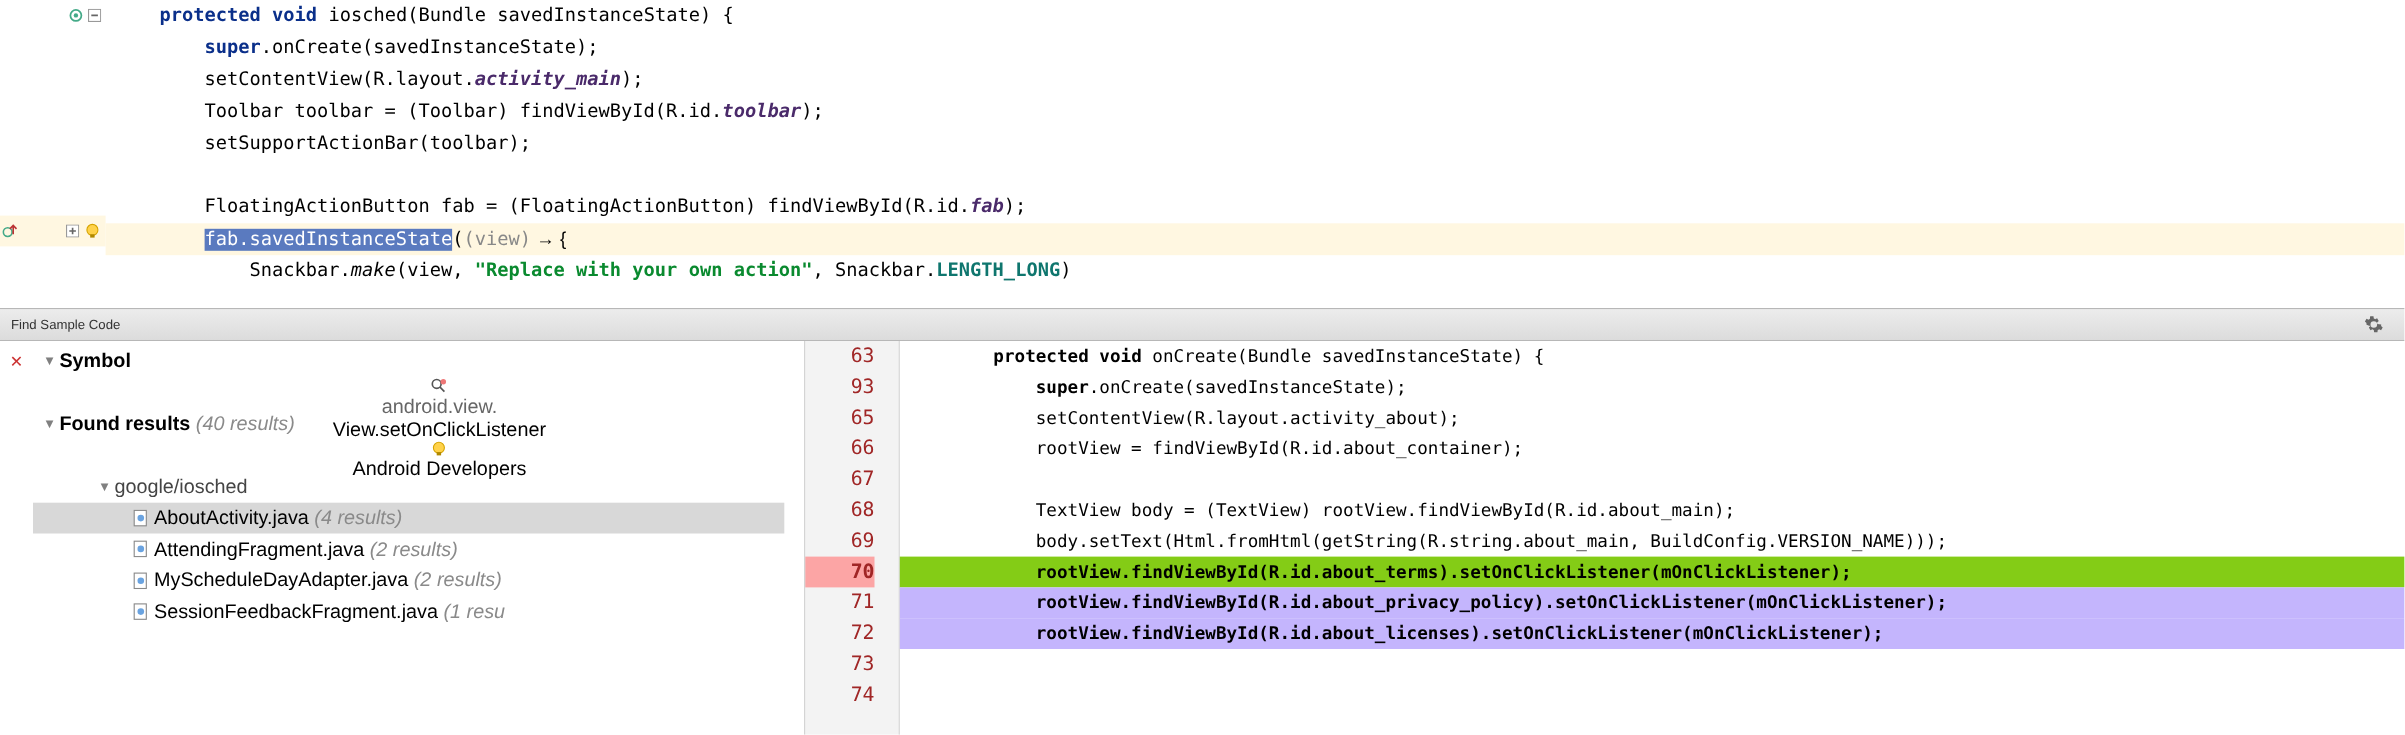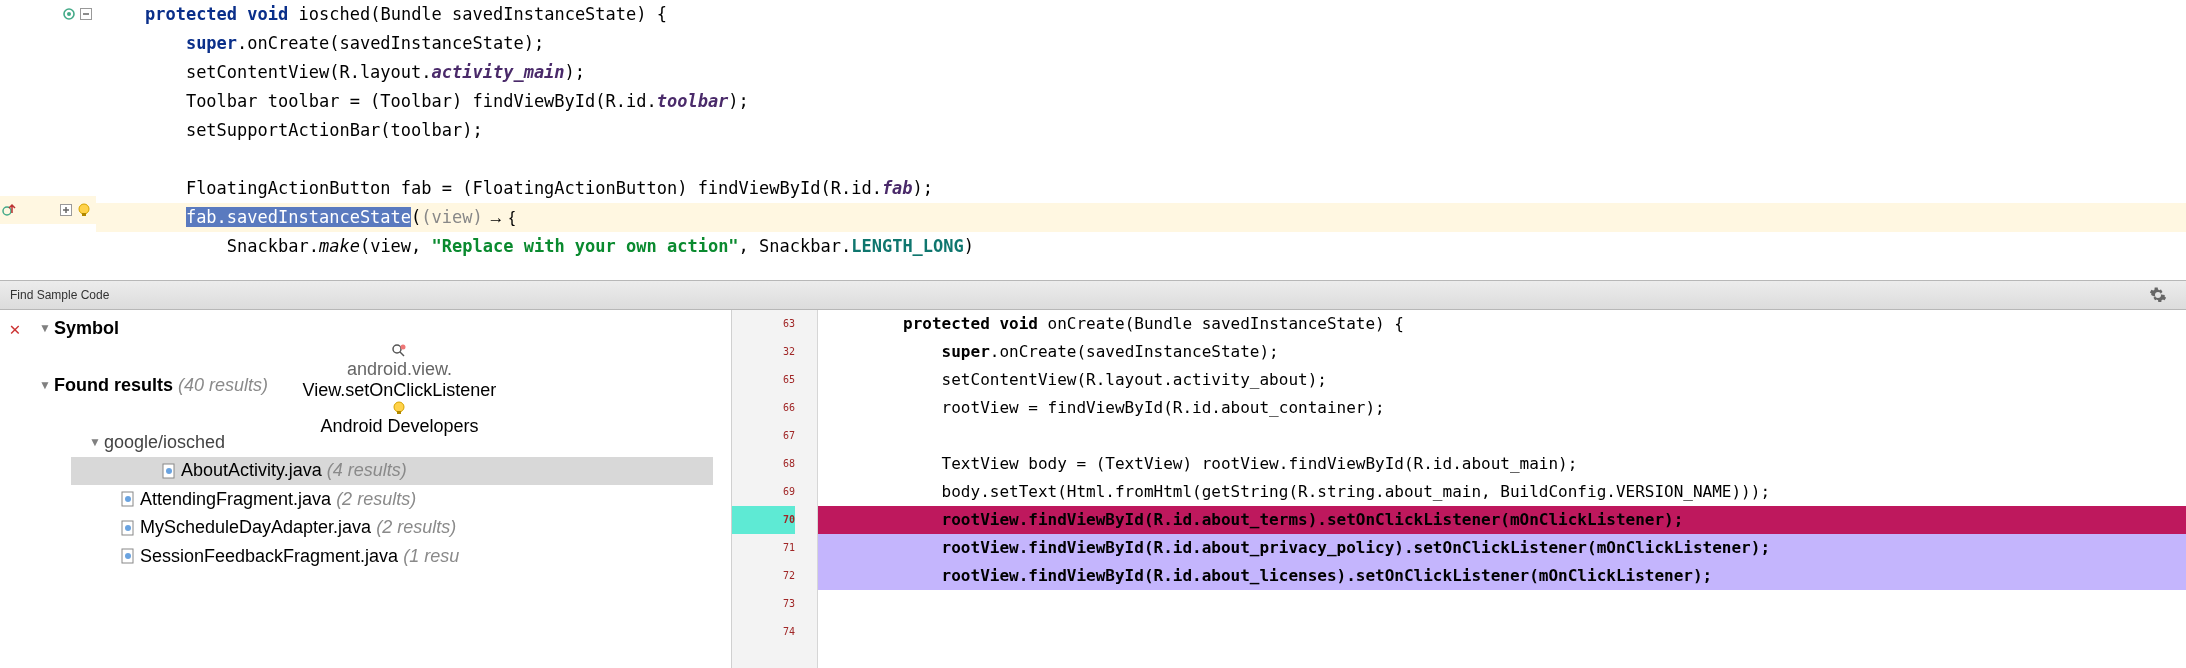--- a/index.html
+++ b/index.html
@@ -27,42 +27,42 @@
 .panel-header .title { flex:0 0 auto; }
 .panel-header .spacer { flex:1; }
 .gear-icon { width:20px; height:20px; display:flex; align-items:center; justify-content:center; color:#666; margin-right:8px; cursor:pointer; }
 
 
 .panel-body { flex:1; display:flex; background:#fff; min-height:0; }
 .tree-col { flex:0 0 732px; display:flex; align-items:flex-start; border-right:1px solid #d0d0d0; position:relative; }
 .close-x { width:30px; padding-top:8px; text-align:center; color:#c33; font-size:18px; font-weight:bold; cursor:pointer; }
 .tree { flex:1; font-family:-apple-system,Helvetica,Arial,sans-serif; font-size:18px; padding-top:4px; }
 .tree-row { height:28.5px; display:flex; align-items:center; white-space:nowrap; }
-.tree-row.sel { background:#d8d8d8;margin-left:41px; }
+.tree-row.sel { background:#d8d8d8; }
 .tree-row .disclose { width:18px; text-align:center; color:#808080; font-size:12px; }
 .tree-row .hdr { font-weight:bold; }
 .tree-row .gray { color:#8a8a8a; font-style:italic; }
 .tree-row .qual { color:#666; }
 .indent0 { padding-left:6px; }
 .indent1b { padding-left:56px;flex-direction:column; }
 .indent2 { padding-left:56px; }
 .indent3 { padding-left:88px; }
 .file-ic { width:20px; height:20px; display:inline-flex; align-items:center; justify-content:center; margin-right:2px; }
 
 .vscroll-stub { width:18px; background:#efefef; border-left:1px solid #d0d0d0; }
 
 
 .editor-bot { flex:1; display:flex; min-width:0; }
-.gutter-bot { width:86px; background:#f3f3f3; border-right:1px solid #d6d6d6; font-size:10px; line-height:28px; color:#a02626; text-align:right; padding-right:22px; font-family:"Menlo",monospace; }
+.gutter-bot { width:86px; background:#f3f3f3; border-right:1px solid #d6d6d6; font-size:18px; line-height:28px; color:#a02626; text-align:right; padding-right:22px; font-family:"Menlo",monospace; }
 .gutter-bot .ln { height:28px; }
-.gutter-bot .ln.cur { background:#5eead4; color:#a02626; font-weight:bold; }
+.gutter-bot .ln.cur { background:#fca5a5; color:#a02626; font-weight:bold; }
 .code-bot { flex:1; font-size:16px; line-height:28px; font-family:"Menlo",monospace; }
 .code-bot .cl { white-space:pre; height:28px; padding-left:8px; }
 .code-bot .cl.hl { background:#c4b5fd; font-weight:bold; }
-.code-bot .cl.cur { background:#be185d; font-weight:bold; }
+.code-bot .cl.cur { background:#84cc16; font-weight:bold; }
 .bkw { font-weight:bold; }
 
 
 .svg-ico { vertical-align:middle; }
 </style>
 </head>
 <body>
 
 <div class="root">
 
@@ -194,21 +194,21 @@
             </span>
           <span>SessionFeedbackFragment.java</span>&nbsp;<span class="gray">(1 resu</span>
         </div>
       </div>
       <div class="vscroll-stub"></div>
     </div>
 
     <div class="editor-bot">
       <div class="gutter-bot" id="gutter-bot">
           <div class="ln">63</div>
-          <div class="ln">32</div>
+          <div class="ln">93</div>
           <div class="ln">65</div>
           <div class="ln">66</div>
           <div class="ln">67</div>
           <div class="ln">68</div>
           <div class="ln">69</div>
           <div class="ln cur">70</div>
           <div class="ln">71</div>
           <div class="ln">72</div>
           <div class="ln">73</div>
           <div class="ln">74</div>

